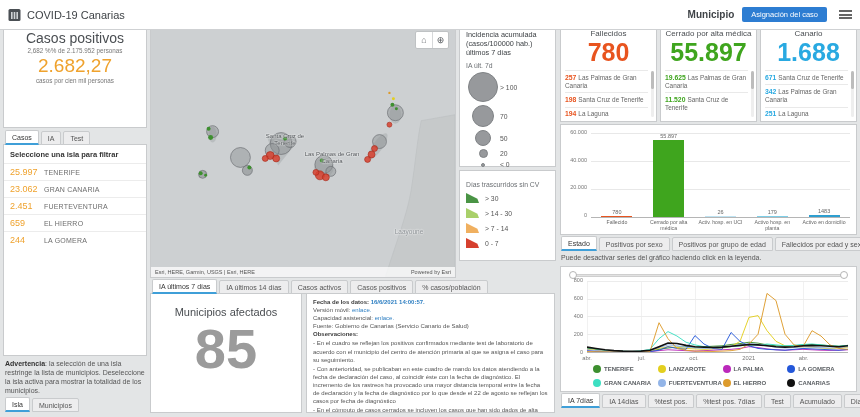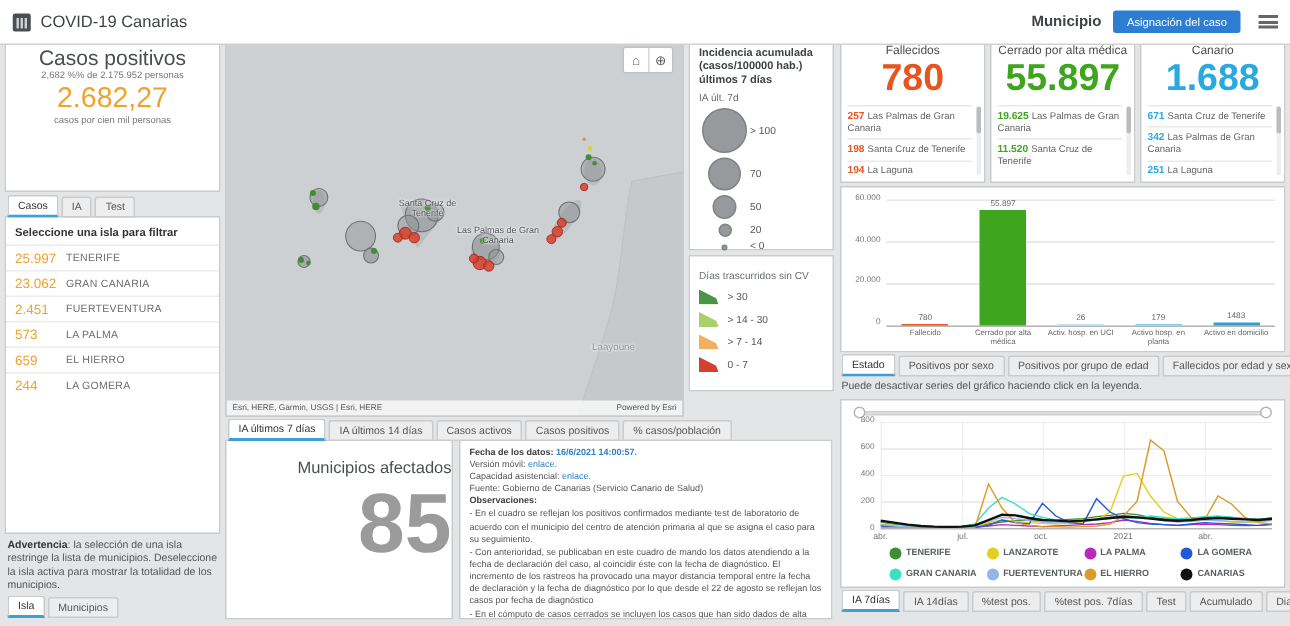--- a/index.html
+++ b/index.html
@@ -38,32 +38,32 @@
 #map-panel{left:150px;top:24px;width:306px;height:254px;background:#cdd0d2;overflow:hidden}
 #map-svg{position:absolute;inset:0;width:100%;height:100%}
 .map-label{position:absolute;font-size:6px;color:#4f5357;text-align:center;line-height:1.1;text-shadow:0 0 2px #fff,0 0 2px #fff;pointer-events:none}
 #lbl-laayoune{color:#8b9094;font-size:6.5px}
 #map-attrib{position:absolute;left:0;right:0;bottom:0;height:10px;background:rgba(255,255,255,.75);font-size:5.5px;color:#555;display:flex;justify-content:space-between;align-items:center;padding:0 4px}
 .map-btns{position:absolute;top:6px;right:6px;display:flex;border:1px solid #bfc2c4;background:#fff;border-radius:2px}
 .map-btn{width:16px;height:16px;display:flex;align-items:center;justify-content:center;font-size:9px;color:#5a5e62;cursor:pointer}
 .map-btn+.map-btn{border-left:1px solid #d6d8da}
 #map-tabs{left:152px;top:279px}
 
-#muni-panel{left:150px;top:293px;width:152px;height:120px;text-align:right}
+#muni-panel{left:150px;top:293px;width:152px;height:120px;text-align:center}
 #muni-panel .p-title{font-size:11px;color:#4a4e52;margin-top:12px}
 #muni-count{font-size:56px;font-weight:bold;color:#9b9b9b;line-height:1.1}
 #info-panel{left:306px;top:293px;width:249px;height:120px;padding:4px 6px;font-size:6px;color:#555;line-height:1.35;overflow:hidden}
 .info-line b{color:#3c3c3c}
 .info-value{color:#2e7fc2;font-weight:bold}
 .link{color:#2e7fc2;cursor:pointer}
 .obs-line{margin-top:1px}
 
 #legend-ia{left:459px;top:24px;width:97px;height:143px;padding:5px 6px}
 #legend-days{left:459px;top:170px;width:97px;height:91px;padding:5px 6px}
-.leg-title{font-size:7.3px;font-weight:bold;color:#3e4246;line-height:1.25}
+.leg-title{font-size:7.3px;font-weight:normal;color:#3e4246;line-height:1.25}
 .leg-sub{font-size:6.8px;color:#6b6f73;margin-top:5px}
 .bub-row{display:flex;align-items:center;margin-top:3px}
 .bub-cell{width:34px;display:flex;justify-content:center}
 .bubble{background:#97999c;border-radius:50%;border:1px solid #808386}
 .bub-label{font-size:6.8px;color:#555}
 .day-row{display:flex;align-items:center;gap:6px;margin-top:5px}
 .flag{width:13px;height:10px;clip-path:polygon(0 0,88% 58%,100% 100%,0 100%)}
 
 .stat-panel{width:97px;height:98px;text-align:center}
 #stat-0{left:560px;top:24px}#stat-1{left:660px;top:24px}#stat-2{left:760px;top:24px}
@@ -147,24 +147,20 @@
       <span class="isl-val">23.062</span>
       <span class="isl-name">GRAN CANARIA</span>
     </div>
 
 
     <div class="isl-row">
       <span class="isl-val">2.451</span>
       <span class="isl-name">FUERTEVENTURA</span>
     </div>
 
-    <div class="isl-row">
-      <span class="isl-val">573</span>
-      <span class="isl-name">LA PALMA</span>
-    </div>
 
     <div class="isl-row">
       <span class="isl-val">659</span>
       <span class="isl-name">EL HIERRO</span>
     </div>
 
     <div class="isl-row">
       <span class="isl-val">244</span>
       <span class="isl-name">LA GOMERA</span>
     </div>

